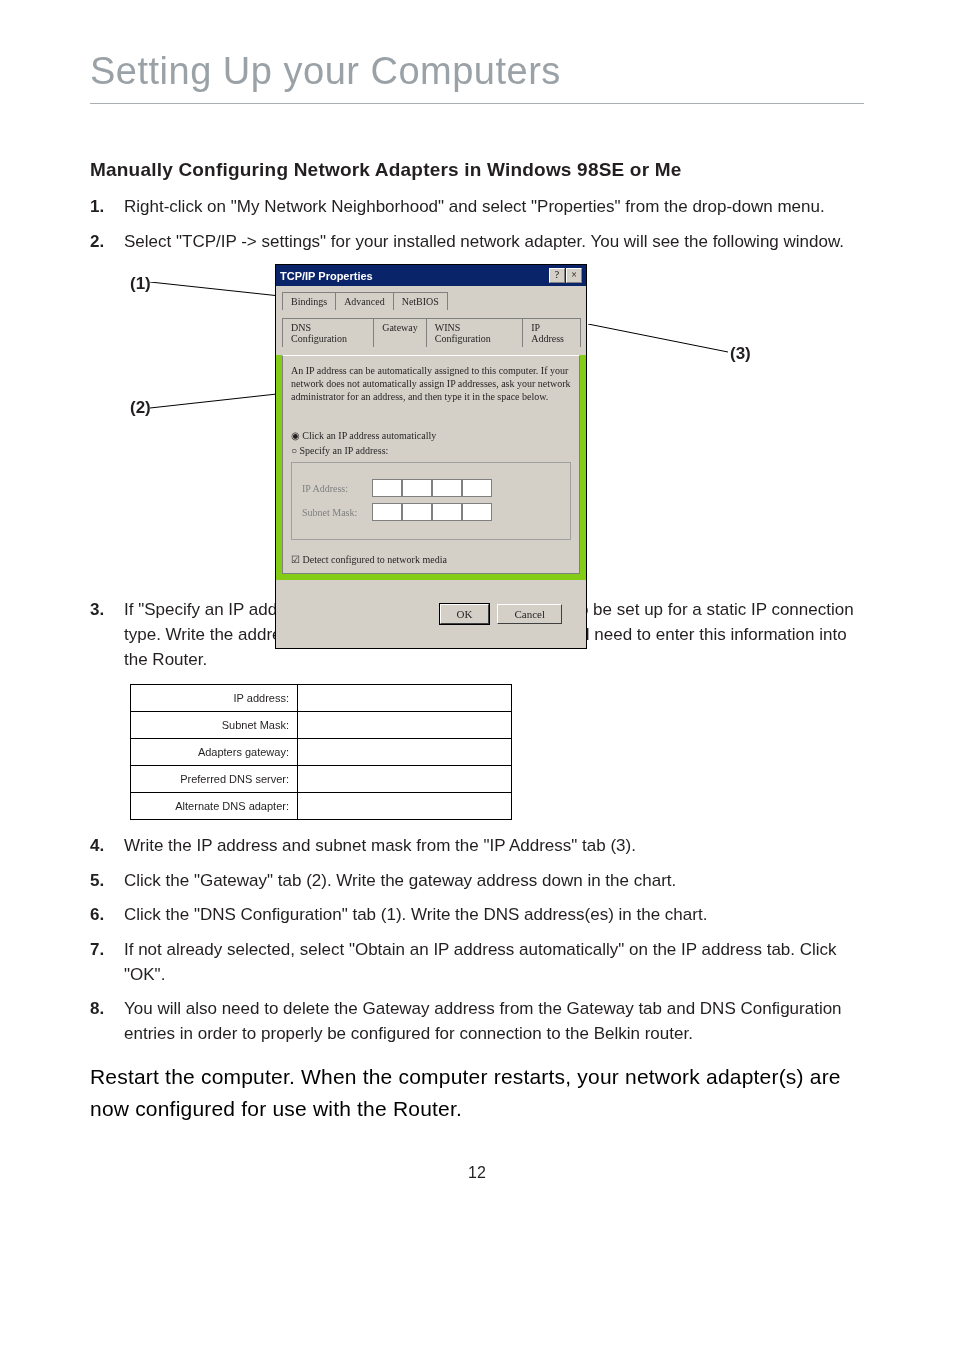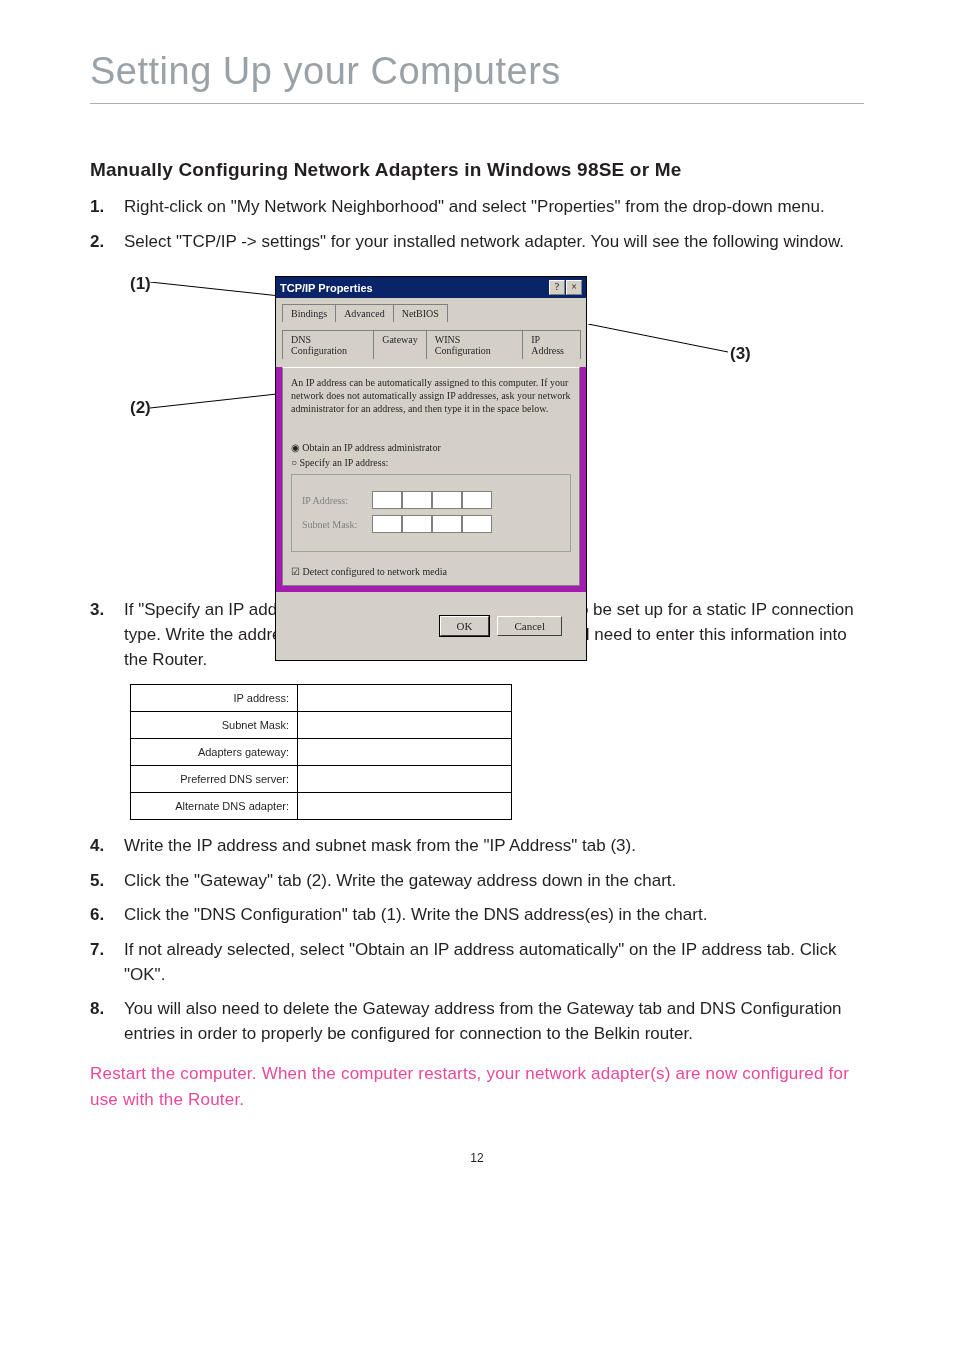--- a/index.html
+++ b/index.html
@@ -8,21 +8,21 @@
     .rule{border:none;border-top:1px solid #a8aeb2;margin:0 0 55px 0}
     .h2{font-size:19px;font-weight:bold;margin-bottom:14px;font-family:Arial,sans-serif;letter-spacing:.2px}
     ol.steps{list-style:none;padding:0;margin:0}
     ol.steps>li{display:flex;align-items:flex-start;margin-bottom:10px;font-size:17px;line-height:1.45}
     .num{font-weight:bold;min-width:34px;font-size:17px}
     .body{flex:1}
     .figwrap{margin:10px 0 14px 40px;position:relative;height:320px}
     .callout{position:absolute;font-size:17px;font-weight:bold}
     .diag{position:absolute}
     
-    .win{position:absolute;left:145px;top:12px;width:310px;border:1px solid #000;background:#a21caf}
+    .win{position:absolute;left:145px;top:0;width:310px;border:1px solid #000;background:#84cc16}
     .titlebar{background:#0a246a;color:#fff;font:bold 11px Tahoma,sans-serif;padding:3px 4px;display:flex;align-items:center}
     .titlebar .t{flex:1}
     .tbbtn{width:14px;height:13px;background:#d4d0c8;border:1px solid #808080;border-top-color:#fff;border-left-color:#fff;margin-left:1px;font:10px/11px Tahoma;text-align:center;color:#000}
     .tabs{display:flex;padding:6px 6px 0 6px;font:10px Tahoma;background:#d4d0c8}
     .tab{border:1px solid #808080;border-bottom:none;background:#d4d0c8;padding:3px 8px;margin-right:-1px}
     .tab.on{background:#d4d0c8;position:relative;z-index:2}
     .tabrow2{display:flex;padding:8px 6px;font:10px Tahoma;background:#d4d0c8}
     .panel{margin:0 6px 6px 6px;border:1px solid #808080;border-top-color:#fff;background:#d4d0c8;padding:8px;font:10px Tahoma}
     .desc{font:10px/13px Tahoma;margin-bottom:27px}
     .radio{margin:4px 0;font:10px Tahoma}
@@ -34,22 +34,22 @@
     .chk{margin-top:14px;font:10px Tahoma}
     .btns{display:flex;justify-content:flex-end;gap:8px;padding:24px;background:#d4d0c8}
     .wbtn{font:11px Tahoma;padding:3px 16px;background:#d4d0c8;border:1px solid #404040;border-top-color:#fff;border-left-color:#fff}
     .wbtn.ok{outline:1px solid #000}
     
     .tblimg{margin:12px 0 14px 40px;width:380px;border:1px solid #000}
     .trow{display:flex;align-items:stretch}
     .tlab{width:150px;border-right:1px solid #000;font:11px Arial;text-align:right;padding:7px 8px;border-top:1px solid #000}
     .trow:first-child .tlab,.trow:first-child .tval{border-top:none}
     .tval{flex:1;border-top:1px solid #000}
-    .reset{font-size:17px;line-height:1.55;color:#ec4899;margin-top:14px;letter-spacing:.2px}
-    .pgnum{text-align:center;font-size:12px;margin-top:38px;color:#231f20}
+    .reset{font-size:21px;line-height:1.55;color:#000000;margin-top:14px;letter-spacing:.2px}
+    .pgnum{text-align:center;font-size:16px;margin-top:38px;color:#231f20}
     svg line{stroke:#000;stroke-width:1}
   </style>
 </head>
 <body>
 
 <div class="page">
   <div class="chapter">Setting Up your Computers</div>
   <hr class="rule">
 
   <div class="h2">Manually Configuring Network Adapters in Windows 98SE or Me</div>
@@ -92,21 +92,21 @@
         <span class="tab">NetBIOS</span>
       </div>
       <div class="tabrow2">
         <span class="tab">DNS Configuration</span>
         <span class="tab">Gateway</span>
         <span class="tab">WINS Configuration</span>
         <span class="tab on">IP Address</span>
       </div>
       <div class="panel">
         <div class="desc">An IP address can be automatically assigned to this computer. If your network does not automatically assign IP addresses, ask your network administrator for an address, and then type it in the space below.</div>
-        <div class="radio"><span>◉ <span class="sel">Obtain an IP address administrator</span></span></div>
+        <div class="radio"><span>◉ <span class="sel">Click an IP address automatically</span></span></div>
         <div class="radio">○ <span>Specify an IP address:</span></div>
         <div class="grp">
           <div class="inl">
               <label>IP Address:</label>
             <span class="oct">
                 <span></span>
                 <span></span>
                 <span></span>
                 <span></span>
               </span>

